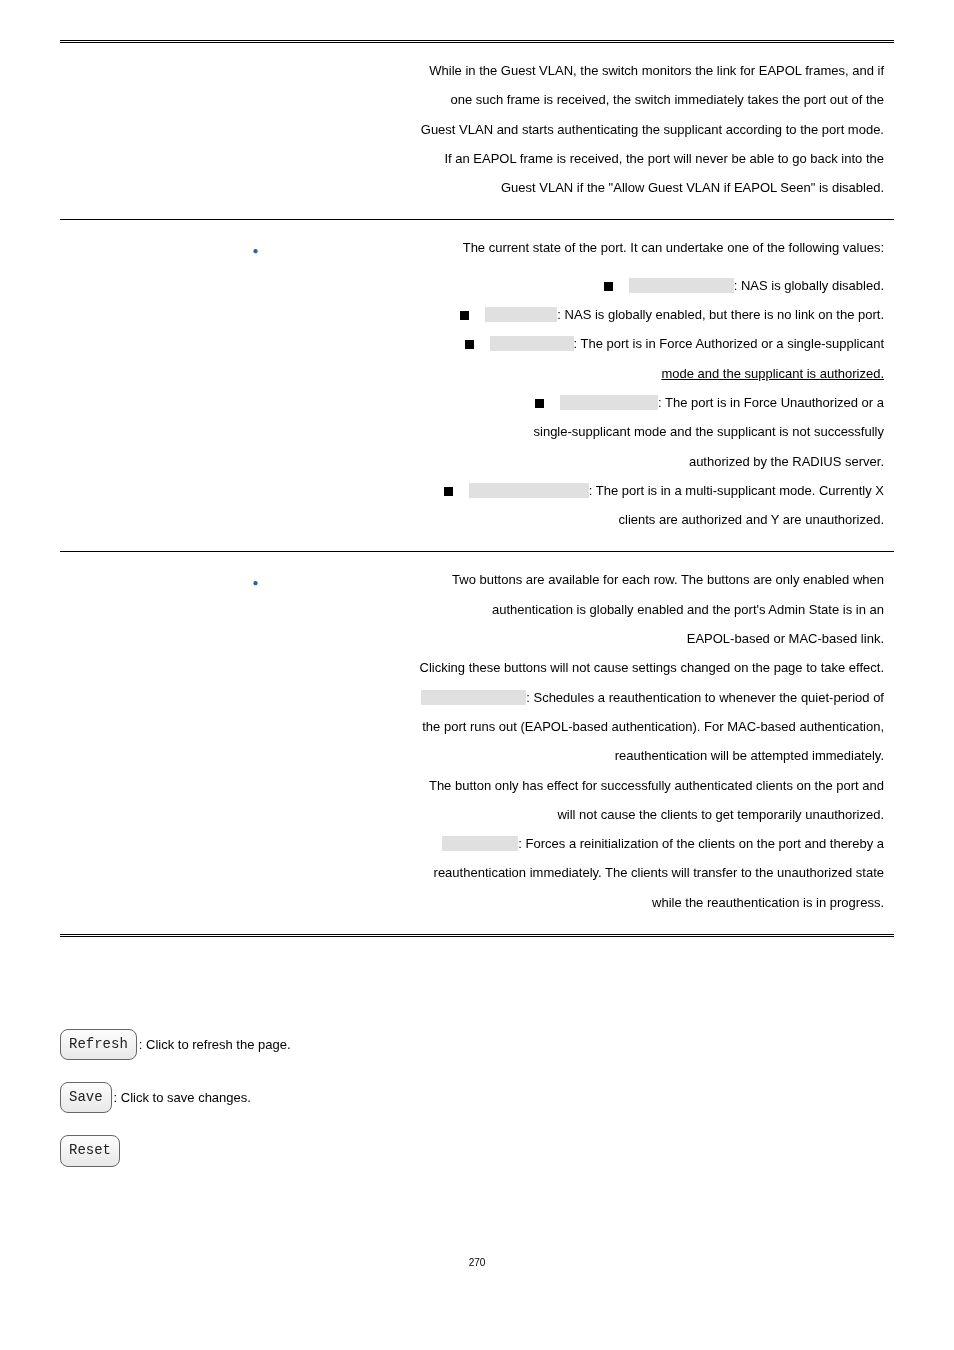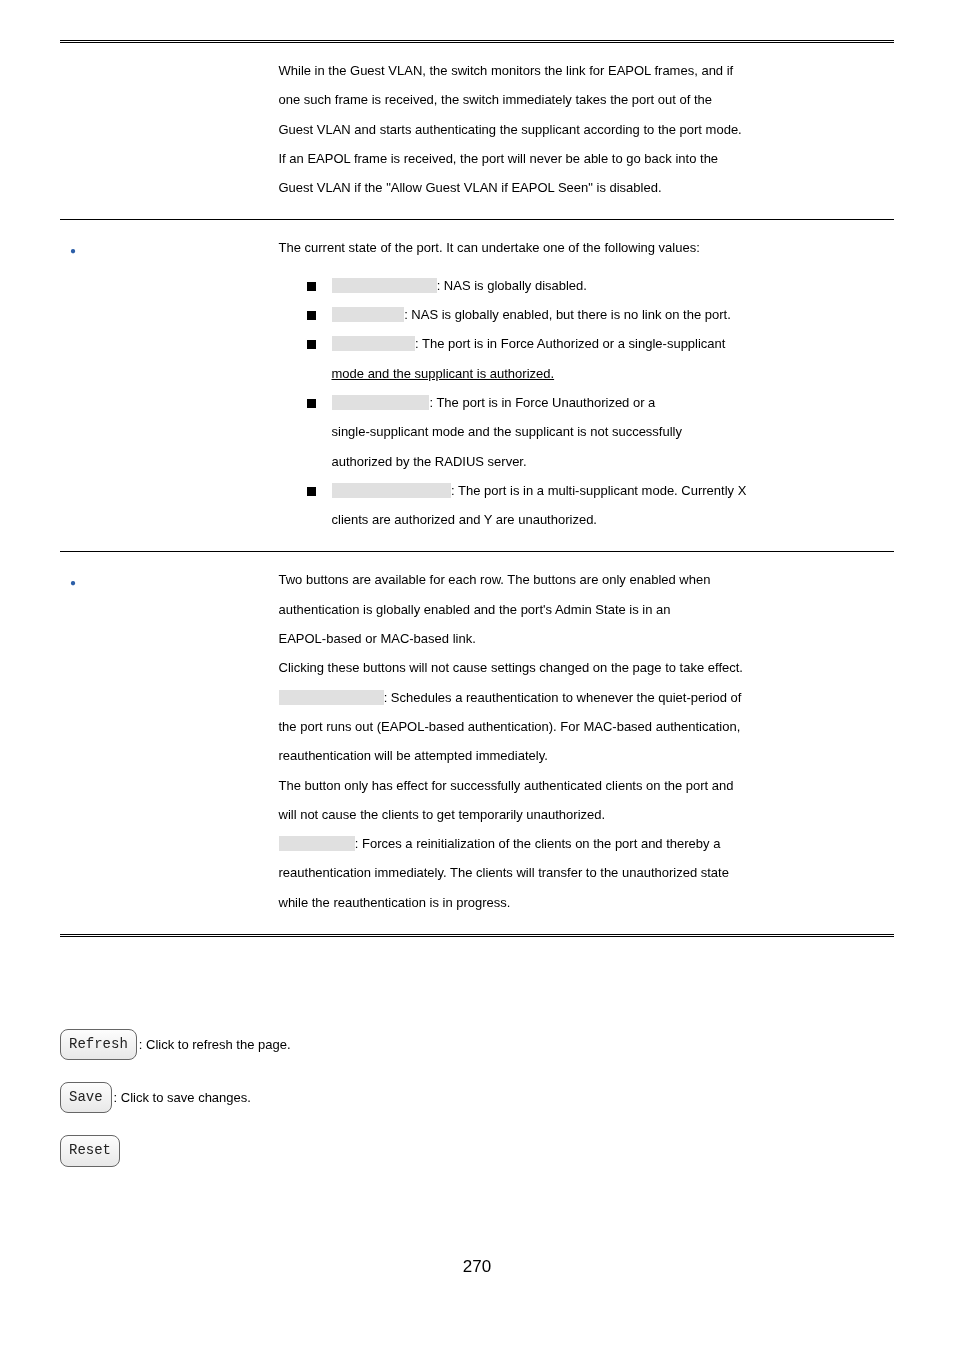--- a/index.html
+++ b/index.html
@@ -8,20 +8,21 @@
     font-family: Arial, Helvetica, sans-serif;
     font-size: 13px;
     color: #000;
     background: #fff;
     width: 954px;
     box-sizing: border-box;
   }
   .tbl {
     width: 100%;
     border-collapse: collapse;
+    text-align: right;
   }
   .tbl td {
     border-top: 1px solid #000;
     border-bottom: 1px solid #000;
     padding: 14px 10px 16px 10px;
     vertical-align: top;
     line-height: 2.1;
   }
   .tbl tr.double-top td {
     border-top: 3px double #000;
@@ -78,21 +79,21 @@
     margin-right: 0;
   }
   .btn-text {
     margin-left: 2px;
     text-align: right;
   }
   .section-gap { height: 70px; }
   .page-num {
     text-align: center;
     margin-top: 90px;
-    font-size: 17px;
+    font-size: 10px;
   }
 </style>
 </head>
 <body>
 
 <table class="tbl">
   <tbody>
       <tr class="double-top">
     <td class="col-left"></td>
     <td class="col-right">

